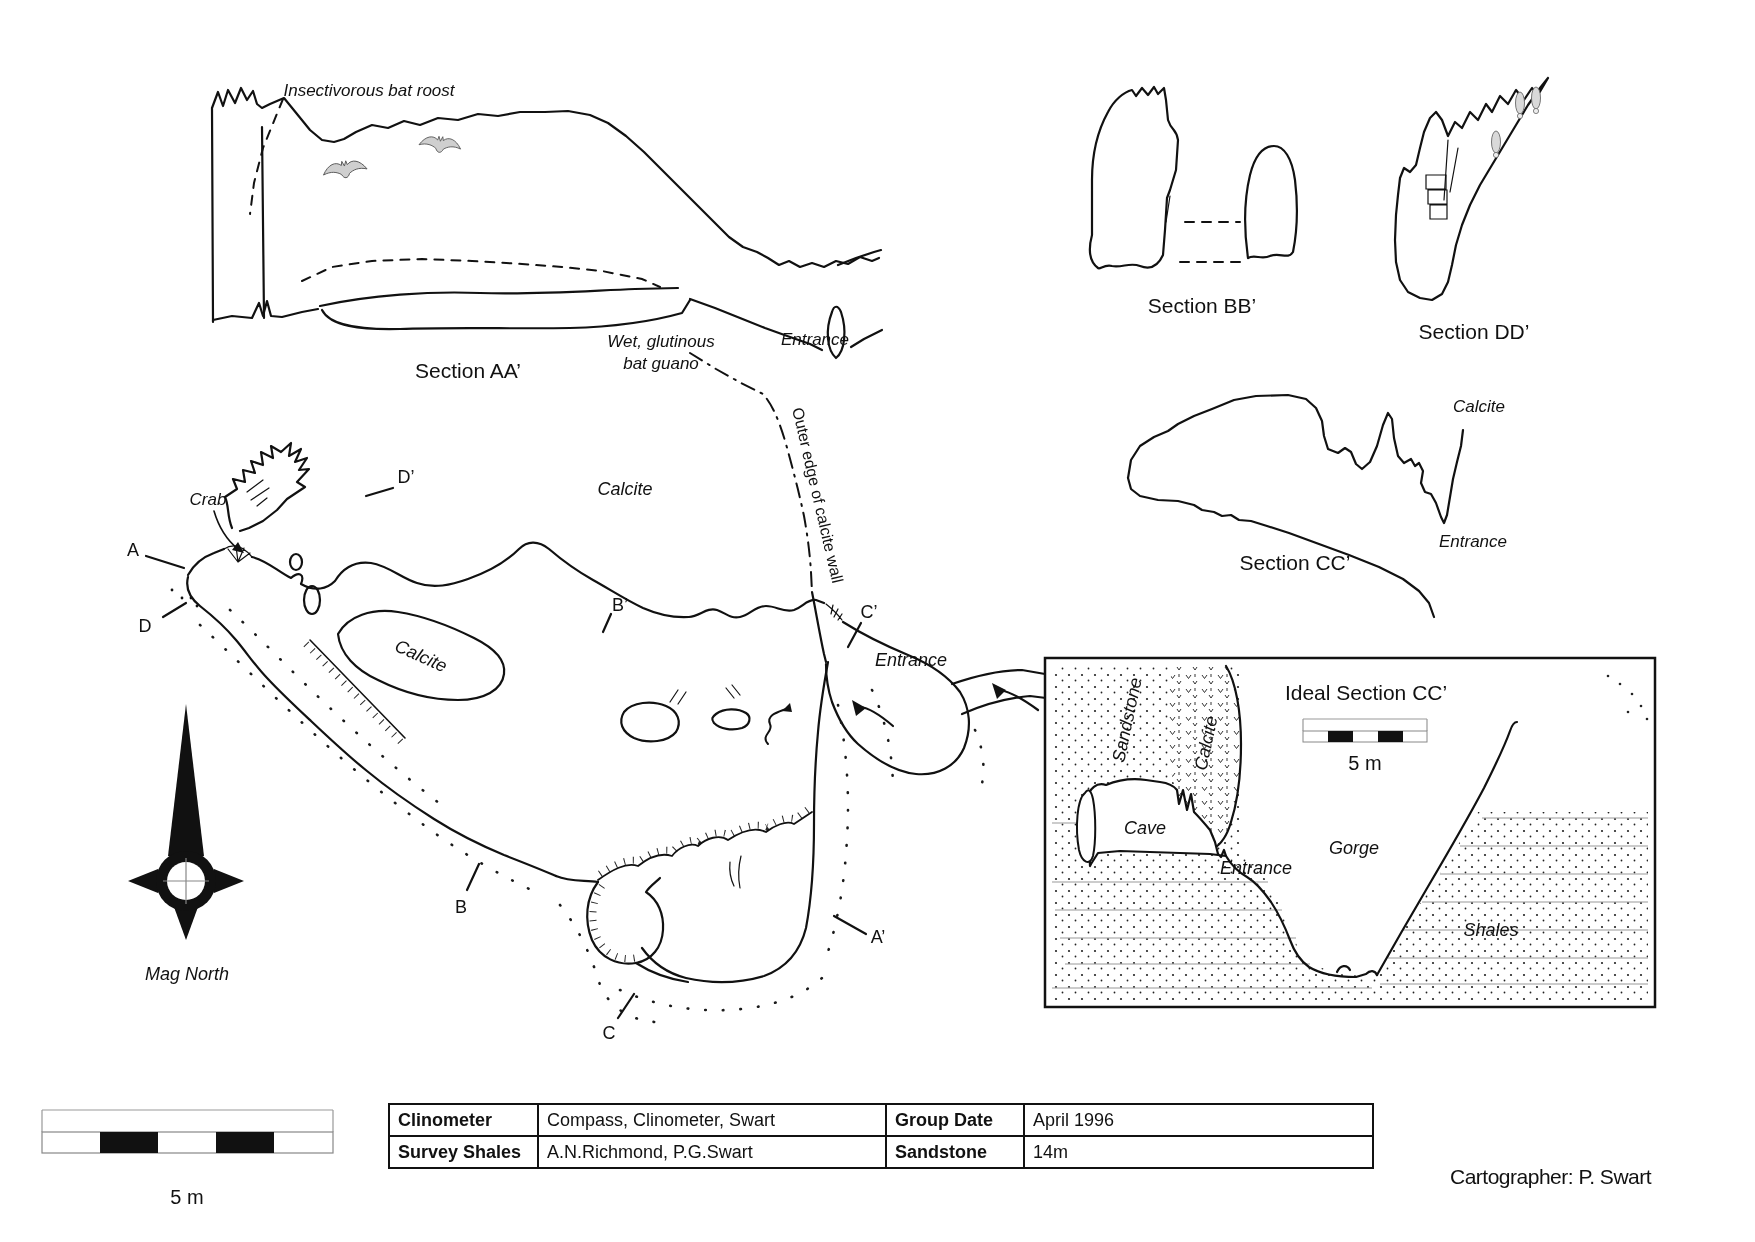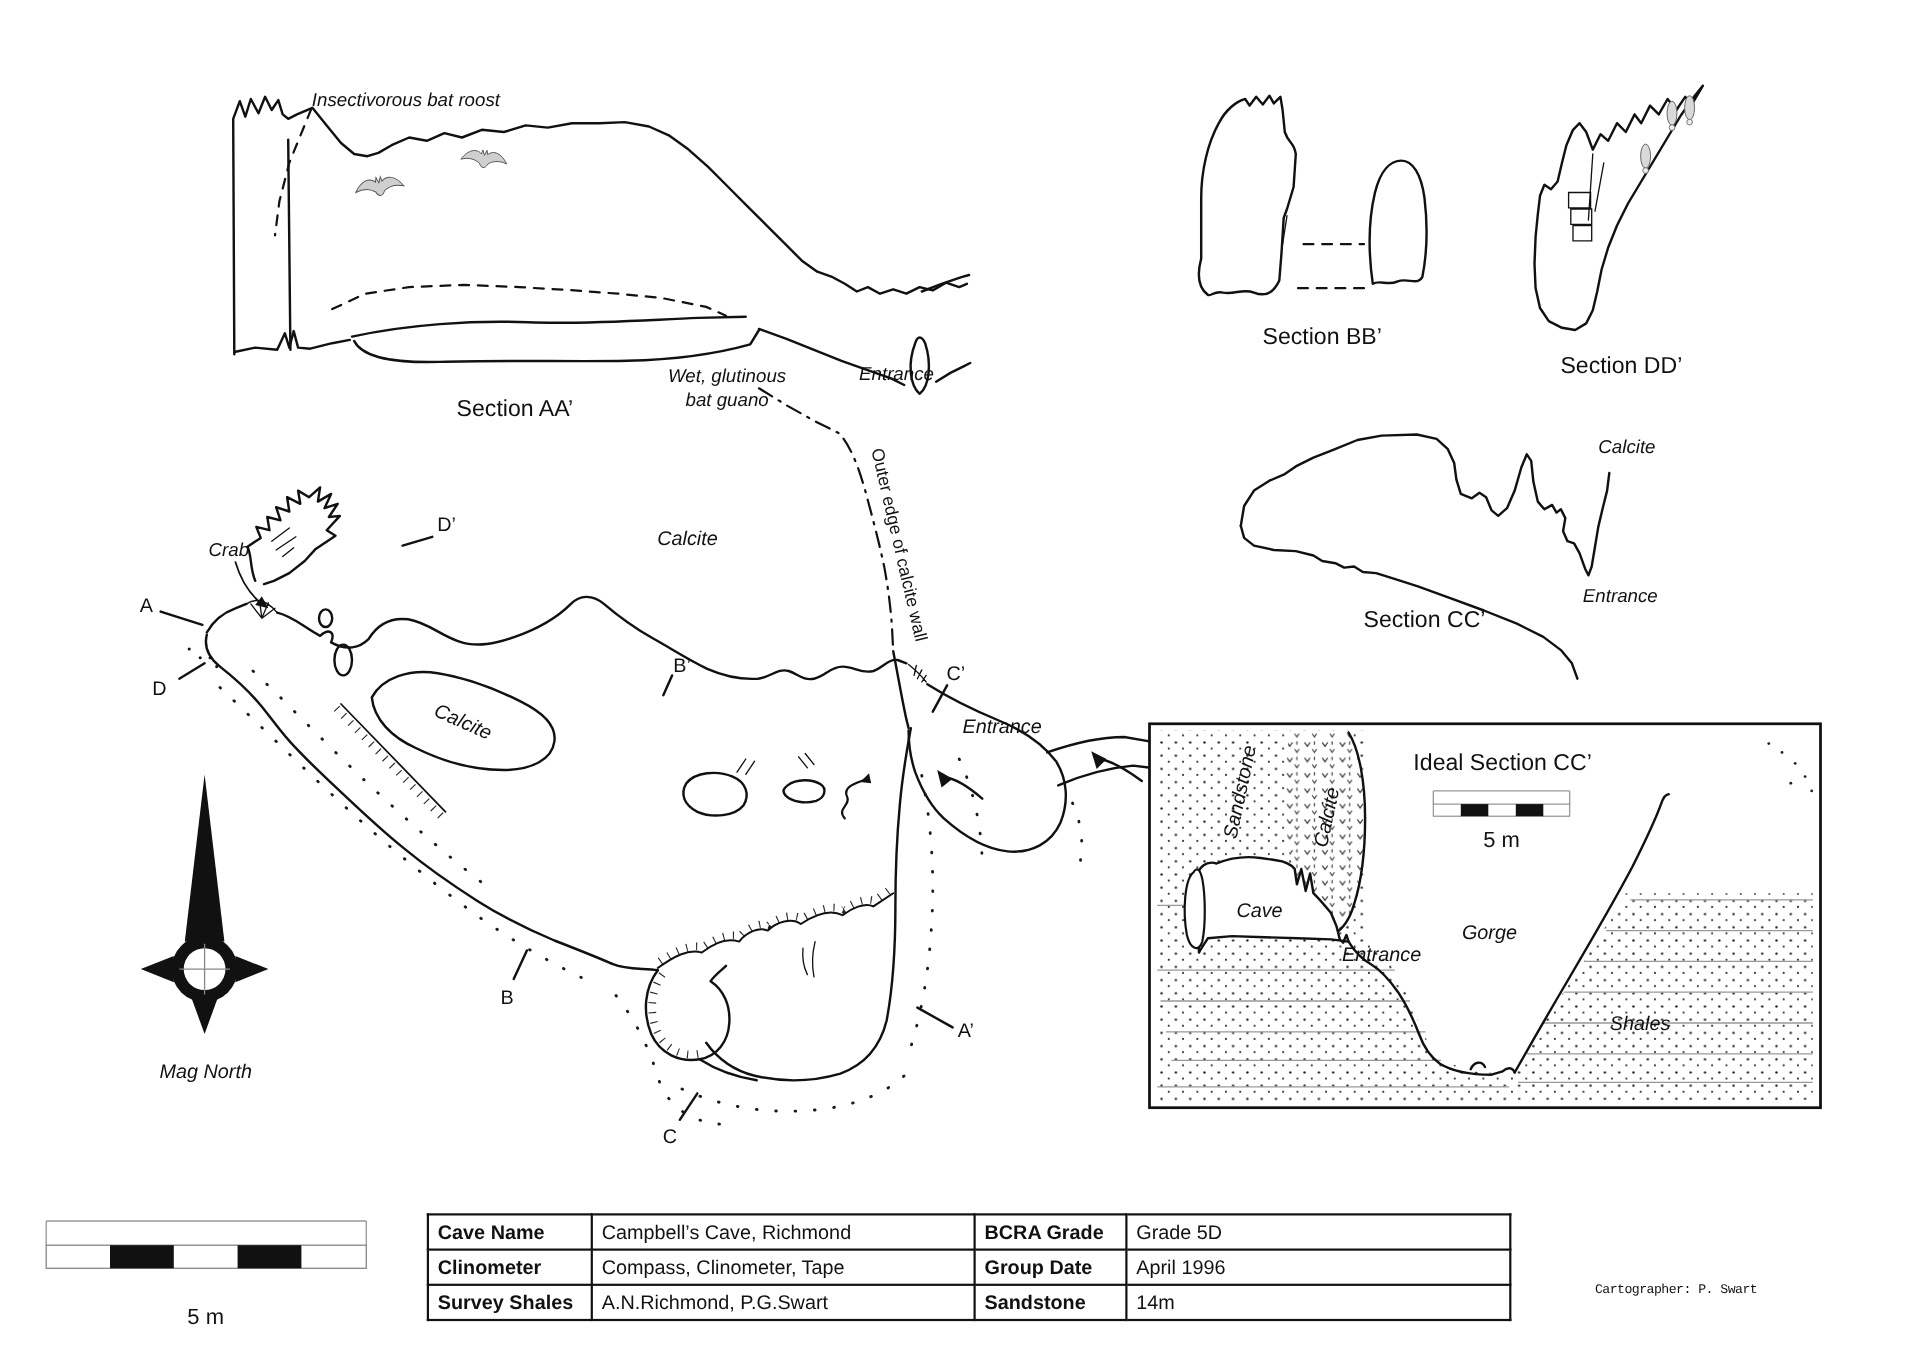--- a/index.html
+++ b/index.html
@@ -18,21 +18,21 @@
   .t-it{font-size:17px;font-style:italic;}
   .t-it-lg{font-size:18px;font-style:italic;}
   .t-st{font-size:18px;}
   .t-note{font-size:16px;}
   .t-scale{font-size:20px;}
   .anc{text-anchor:middle;}
   .info-table{position:absolute;left:388px;top:1103px;border-collapse:collapse;table-layout:fixed;}
   .info-table td{border:2px solid #111;height:30px;font-size:18px;padding:0 6px 0 8px;white-space:nowrap;
                  vertical-align:middle;background:#fff;}
   .info-table td.k{font-weight:bold;}
-  .credit{position:absolute;left:1450px;top:1165px;font-size:12px;letter-spacing:-0.5px;font-family:Liberation Mono, monospace;}
+  .credit{position:absolute;left:1450px;top:1165px;font-size:21px;letter-spacing:-0.5px;}
 </style>
 </head>
 <body>
 
 <div class="sheet">
 <svg width="1755" height="1242" viewBox="0 0 1755 1242">
   <defs>
     <pattern id="dotpat" width="13" height="12" patternUnits="userSpaceOnUse">
       <circle cx="3" cy="3" r="1.1" fill="#222"></circle>
           <circle cx="9.5" cy="8.5" r="0.9" fill="#222"></circle>
@@ -259,29 +259,23 @@
 </svg>
 
   <table class="info-table">
     <colgroup>
         <col style="width:149px">
         <col style="width:348px">
         <col style="width:138px">
         <col style="width:349px">
       </colgroup>
     <tbody>
-        <tr>
-      <td class="k">Cave Name</td>
-      <td>Campbell’s Cave, Richmond</td>
-      <td class="k">BCRA Grade</td>
-      <td>Grade 5D</td>
-    </tr>
     <tr>
       <td class="k">Clinometer</td>
-      <td>Compass, Clinometer, Tape</td>
+      <td>Compass, Clinometer, Swart</td>
       <td class="k">Group Date</td>
       <td>April 1996</td>
     </tr>
     <tr>
       <td class="k">Survey Shales</td>
       <td>A.N.Richmond, P.G.Swart</td>
       <td class="k">Sandstone</td>
       <td>14m</td>
     </tr>
   </tbody>

